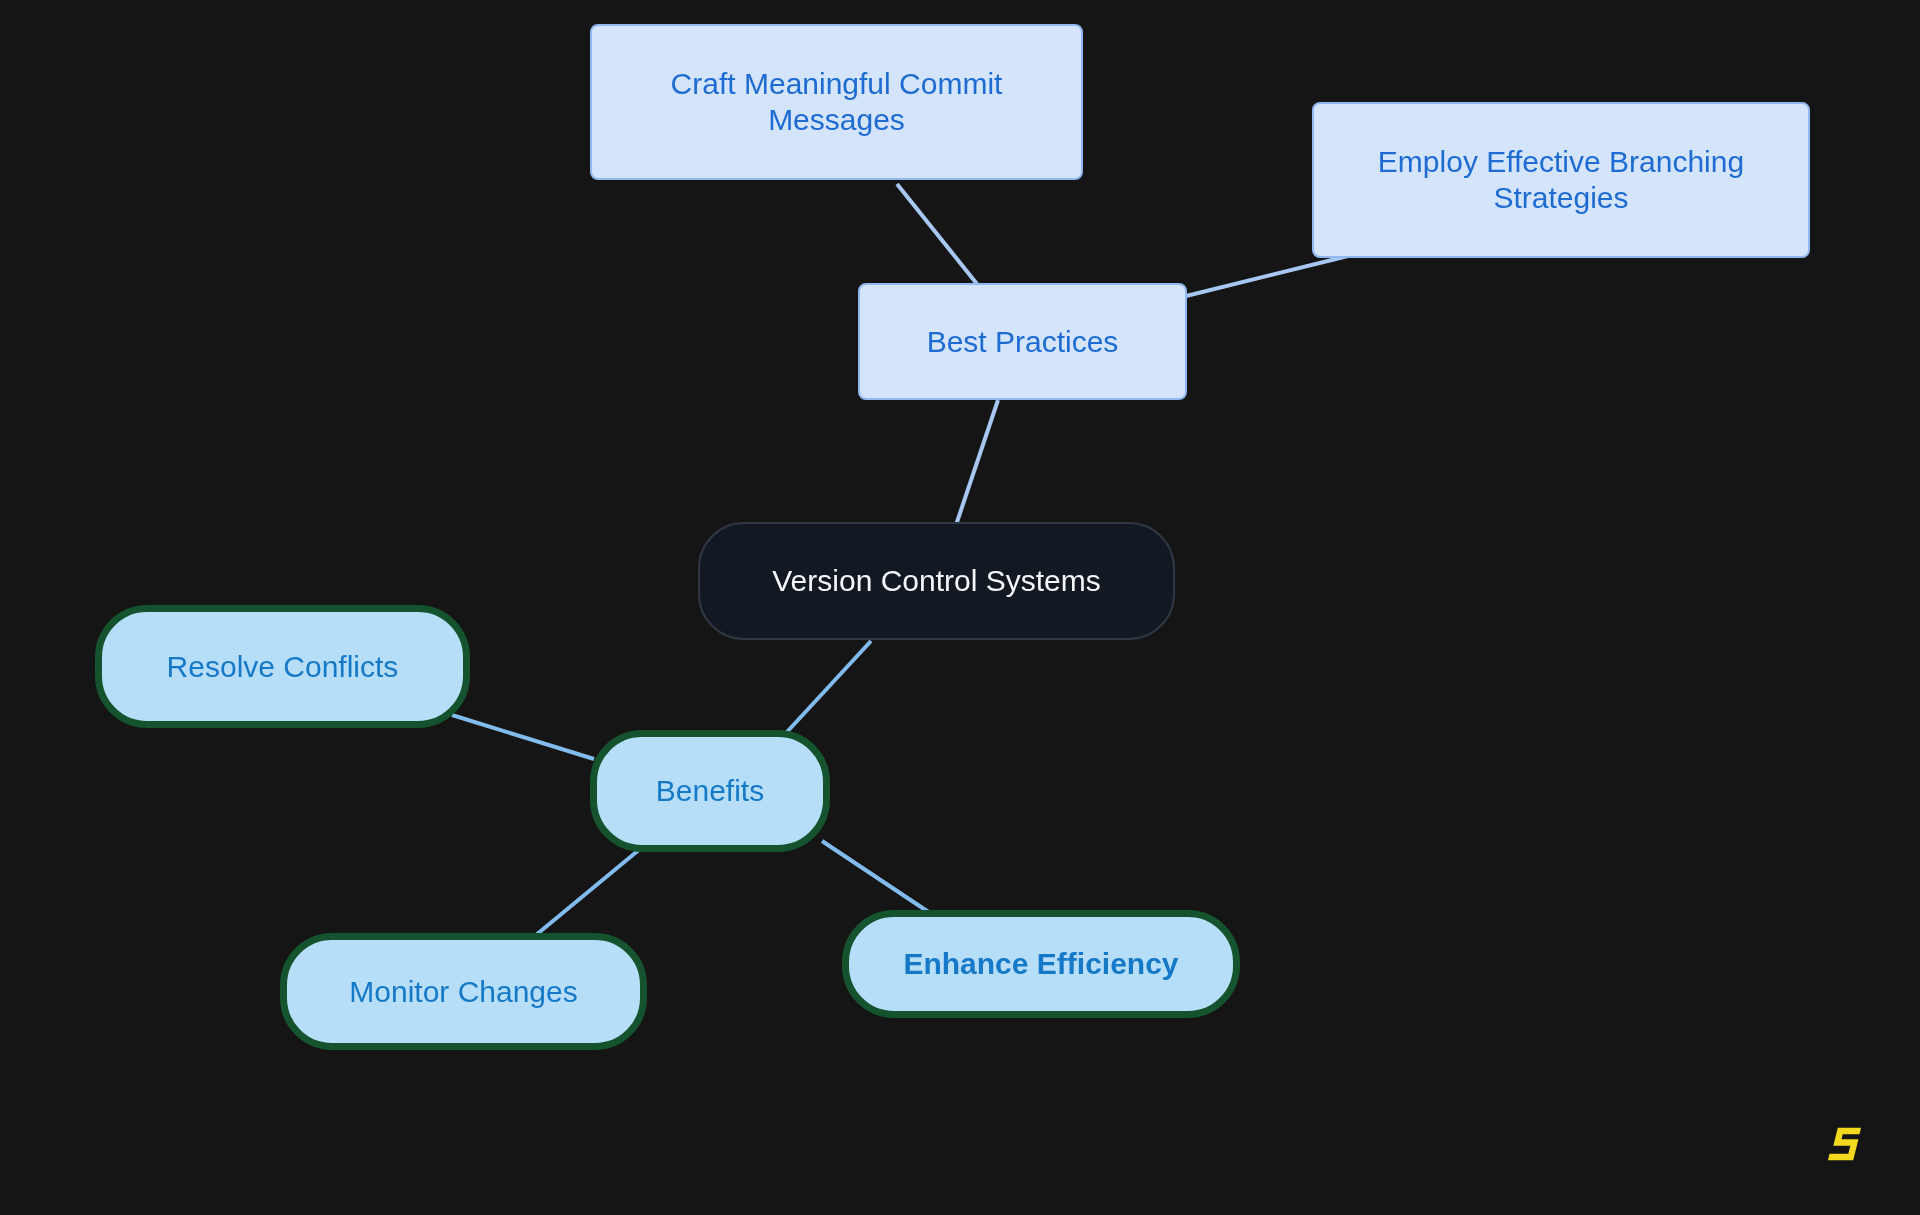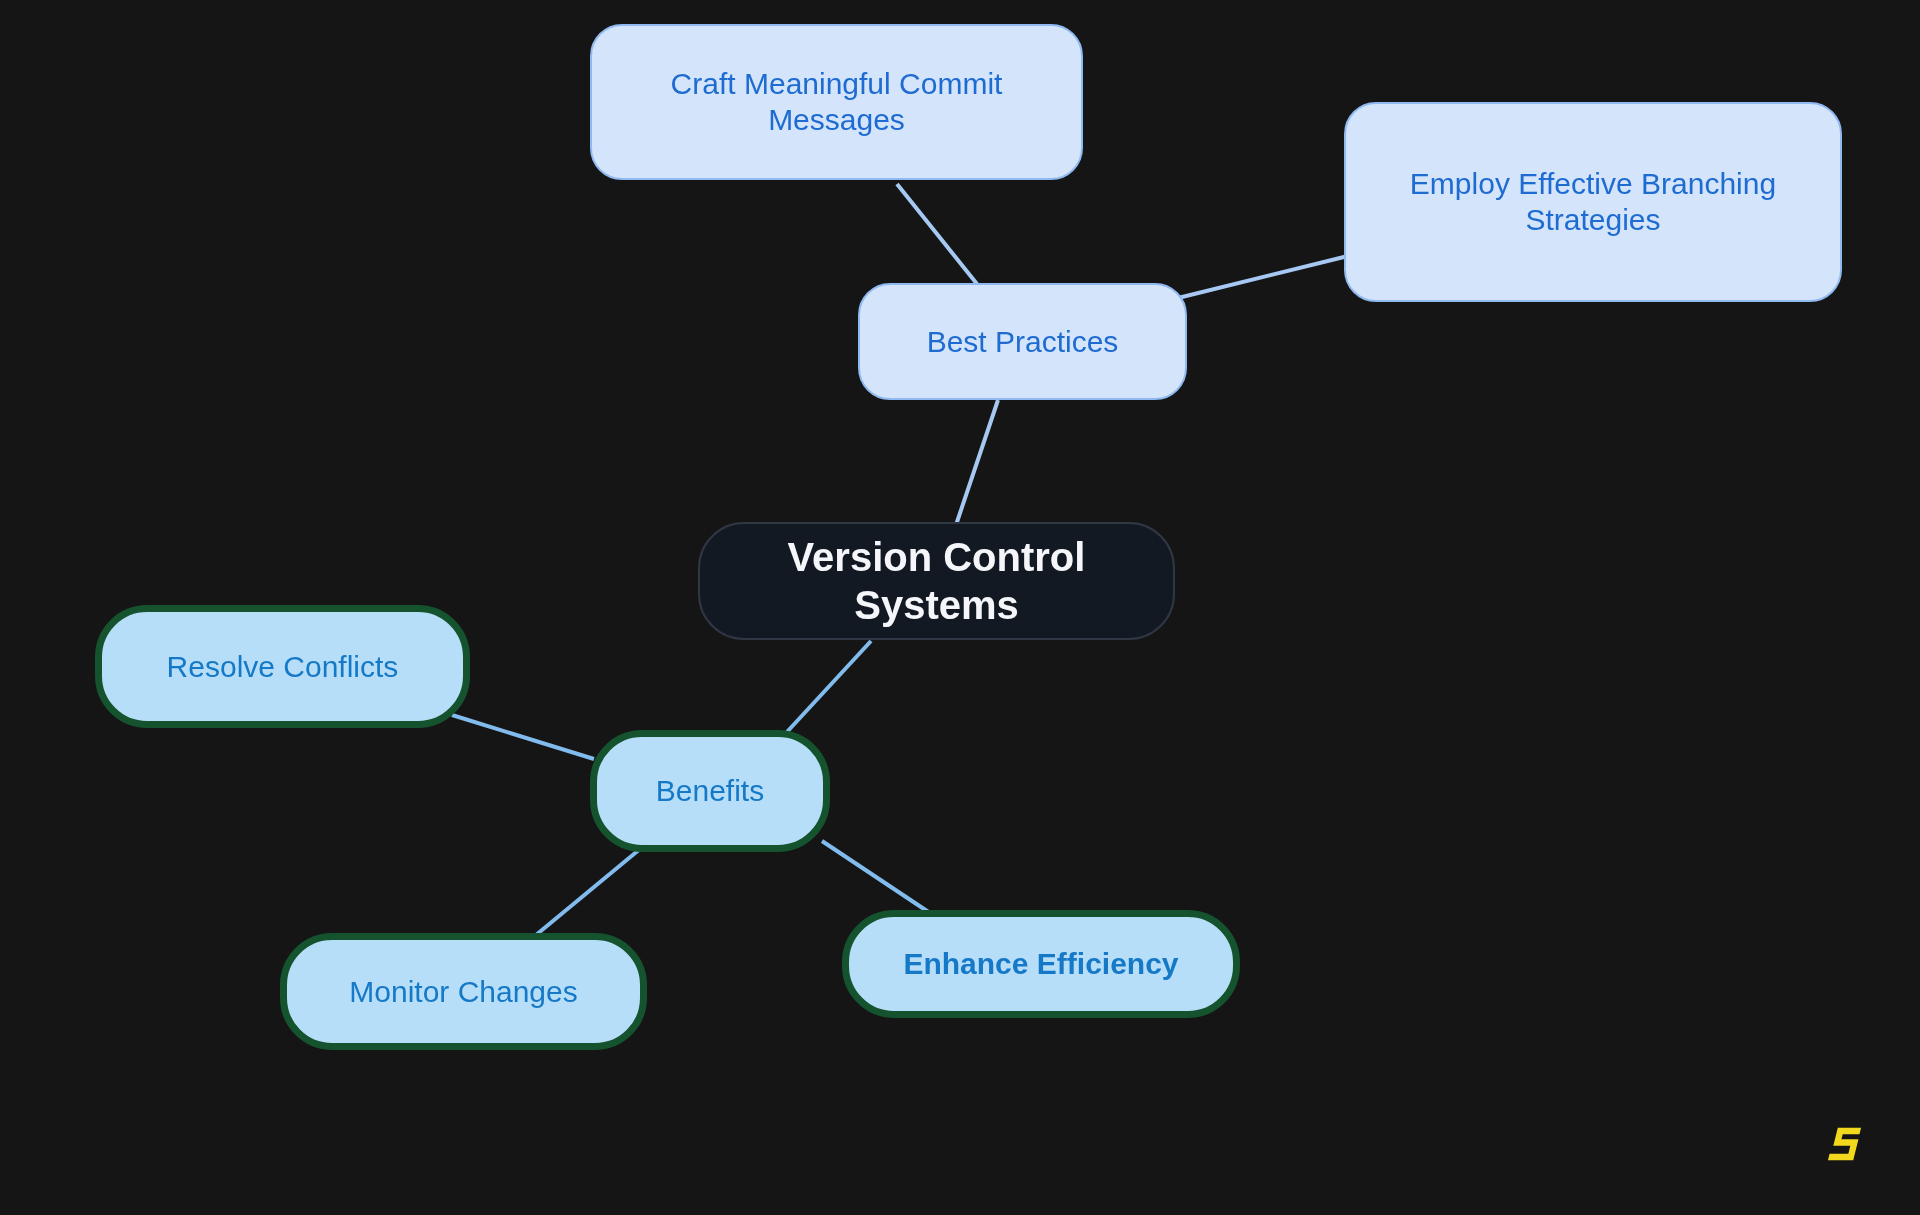--- a/index.html
+++ b/index.html
@@ -34,39 +34,39 @@
     justify-content: center;
     text-align: center;
     padding: 0 36px;
     cursor: pointer;
     line-height: 1.2;
   }
   .mm-node.branch-top {
     background: #d3e4fb;
     border: 2px solid #8fb9f0;
     color: #1e6bd2;
-    border-radius: 32px;
+    border-radius: 8px;
     font-size: 30px;
     font-weight: 500;
   }
   .mm-node.branch-bottom {
     background: #b6def8;
     border: 7px solid #14532d;
     color: #1579c7;
     border-radius: 52px;
     font-size: 30px;
     font-weight: 500;
   }
   .mm-node.branch-central {
     background: #131923;
     border: 2px solid #303744;
     color: #f4f6f9;
     border-radius: 46px;
-    font-size: 40px;
-    font-weight: 700;
+    font-size: 30px;
+    font-weight: 400;
   }
   .brand-logo {
     position: absolute;
     width: 40px;
     height: 40px;
     cursor: pointer;
   }
   .brand-logo svg { display: block; width: 100%; height: 100%; }
 </style>
 </head>
@@ -79,21 +79,21 @@
       <line x1="998" y1="400" x2="956" y2="525" stroke="#a6c8f2" stroke-width="4"></line>
       <line x1="871" y1="641" x2="786" y2="733" stroke="#82bcee" stroke-width="4"></line>
       <line x1="452" y1="715" x2="594" y2="759" stroke="#82bcee" stroke-width="4"></line>
       <line x1="640" y1="849" x2="536" y2="935" stroke="#82bcee" stroke-width="4"></line>
       <line x1="822" y1="841" x2="930" y2="913" stroke="#82bcee" stroke-width="4"></line>
     </svg>
   <div id="nodes-layer">
       <div class="mm-node branch-top" style="left: 590px; top: 24px; width: 493px; height: 156px;">
         <span>Craft Meaningful Commit Messages</span>
       </div>
-      <div class="mm-node branch-top" style="left: 1312px; top: 102px; width: 498px; height: 200px; margin-left: 32px;">
+      <div class="mm-node branch-top" style="left: 1312px; top: 102px; width: 498px; height: 156px;">
         <span>Employ Effective Branching Strategies</span>
       </div>
       <div class="mm-node branch-top" style="left: 858px; top: 283px; width: 329px; height: 117px;">
         <span>Best Practices</span>
       </div>
       <div class="mm-node branch-central" style="left: 698px; top: 522px; width: 477px; height: 118px;">
         <span>Version Control Systems</span>
       </div>
       <div class="mm-node branch-bottom" style="left: 95px; top: 605px; width: 375px; height: 123px;">
         <span>Resolve Conflicts</span>

